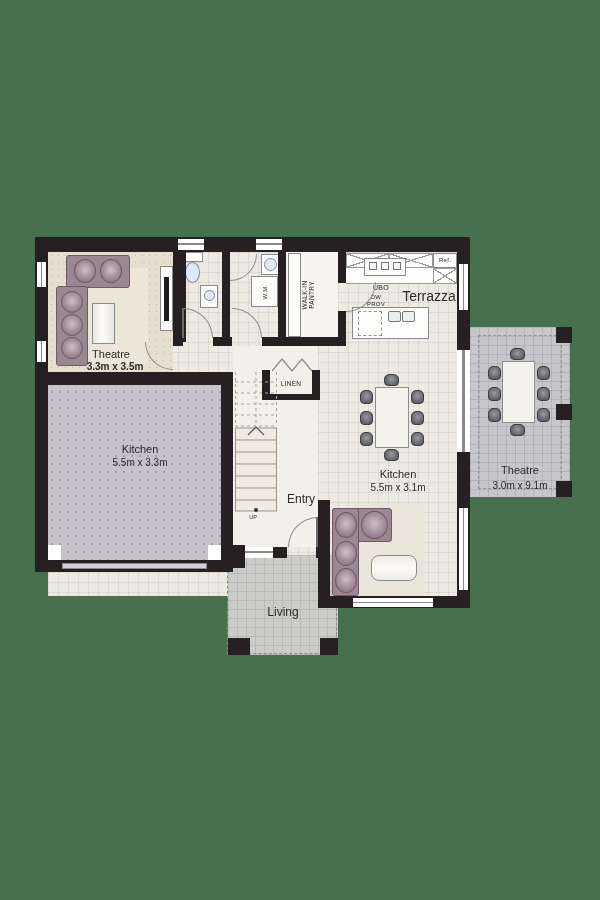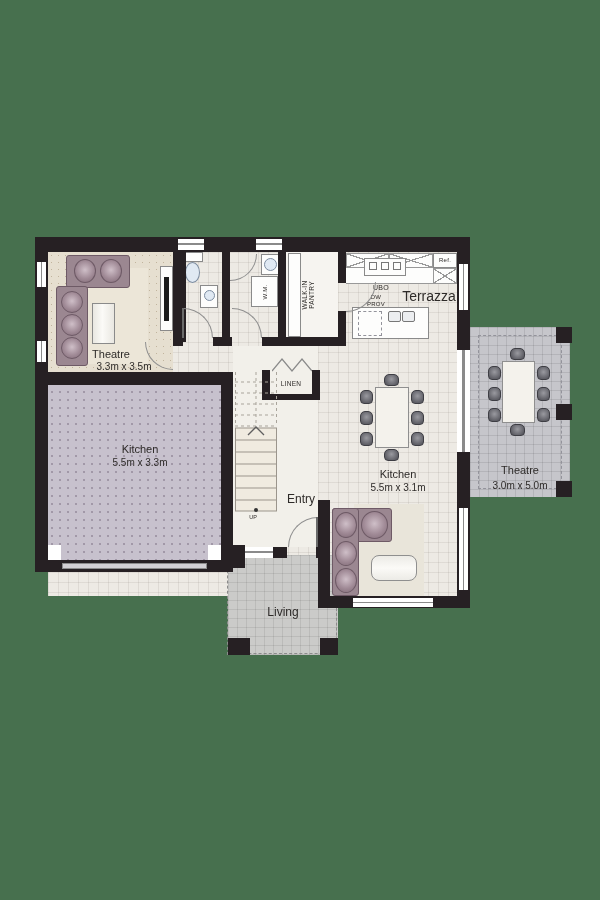--- a/index.html
+++ b/index.html
@@ -230,25 +230,25 @@
       <line x1="21" y1="0" x2="21" y2="54"></line>
       <line x1="0.5" y1="0" x2="0.5" y2="54"></line>
         <line x1="41.5" y1="0" x2="41.5" y2="54"></line>
     </g>
     <path d="M13 63 L21 55 L29 63" fill="none" stroke="#5f5f5f" stroke-width="1.3"></path>
   </svg>
   <div class="abs" style="left:254px;top:508px;width:4px;height:4px;border-radius:50%;background:#333;"></div>
   <div class="lbl" style="left:253px;top:517px;font-size:5.5px;">UP</div>
 
   <div class="lbl lbl-room" style="left:111px;top:354px;">Theatre</div>
-  <div class="lbl lbl-dim" style="left:124px;top:367px;">3.3m x 3.5m</div>
+  <div class="lbl lbl-dim" style="left:115px;top:367px;font-weight:bold;">3.3m x 3.5m</div>
   <div class="lbl lbl-room" style="left:140px;top:449px;">Kitchen</div>
   <div class="lbl lbl-dim" style="left:140px;top:463px;">5.5m x 3.3m</div>
   <div class="lbl lbl-room" style="left:429px;top:296px;font-size:14px;">Terrazza</div>
   <div class="lbl lbl-room" style="left:398px;top:474px;">Kitchen</div>
   <div class="lbl lbl-dim" style="left:398px;top:488px;">5.5m x 3.1m</div>
   <div class="lbl lbl-room" style="left:520px;top:470px;">Theatre</div>
-  <div class="lbl lbl-dim" style="left:520px;top:486px;">3.0m x 5.0m</div>
+  <div class="lbl lbl-dim" style="left:520px;top:486px;">3.0m x 9.1m</div>
   <div class="lbl" style="left:301px;top:500px;font-size:12px;">Entry</div>
   <div class="lbl" style="left:283px;top:613px;font-size:12px;">Living</div>
   <div class="lbl lbl-tiny" style="left:291px;top:384px;">LINEN</div>
 
 </div>
 
 </body></html>

